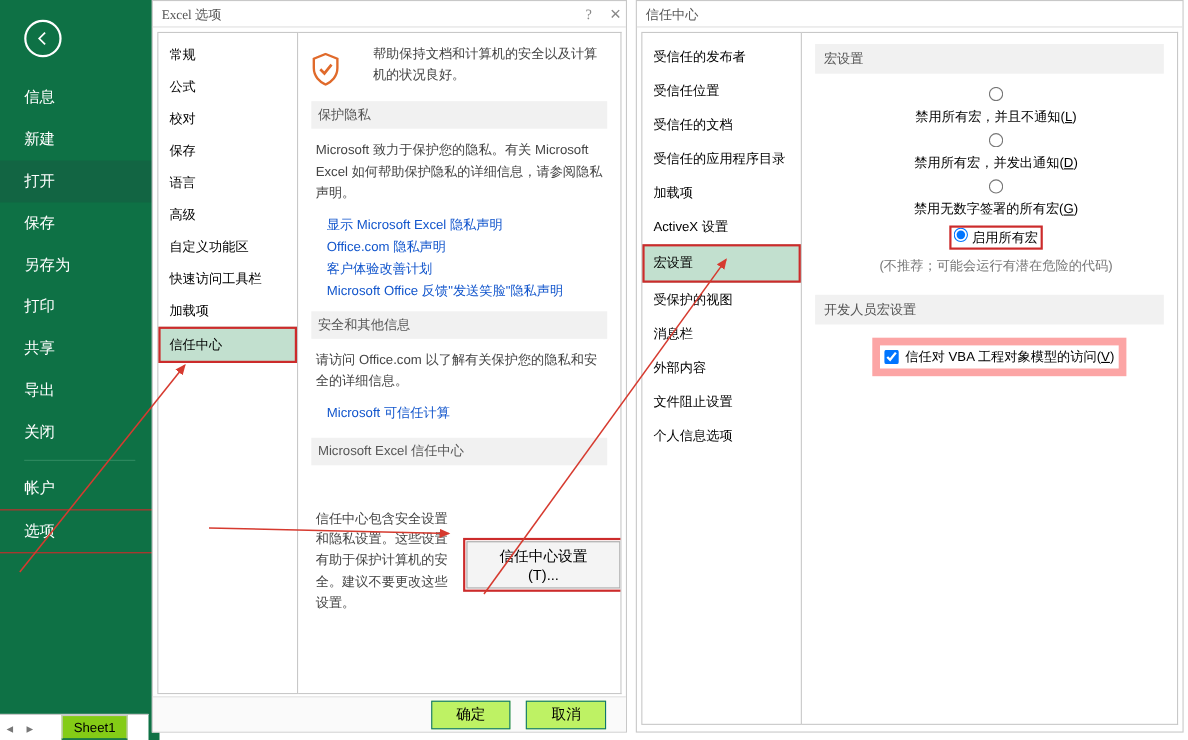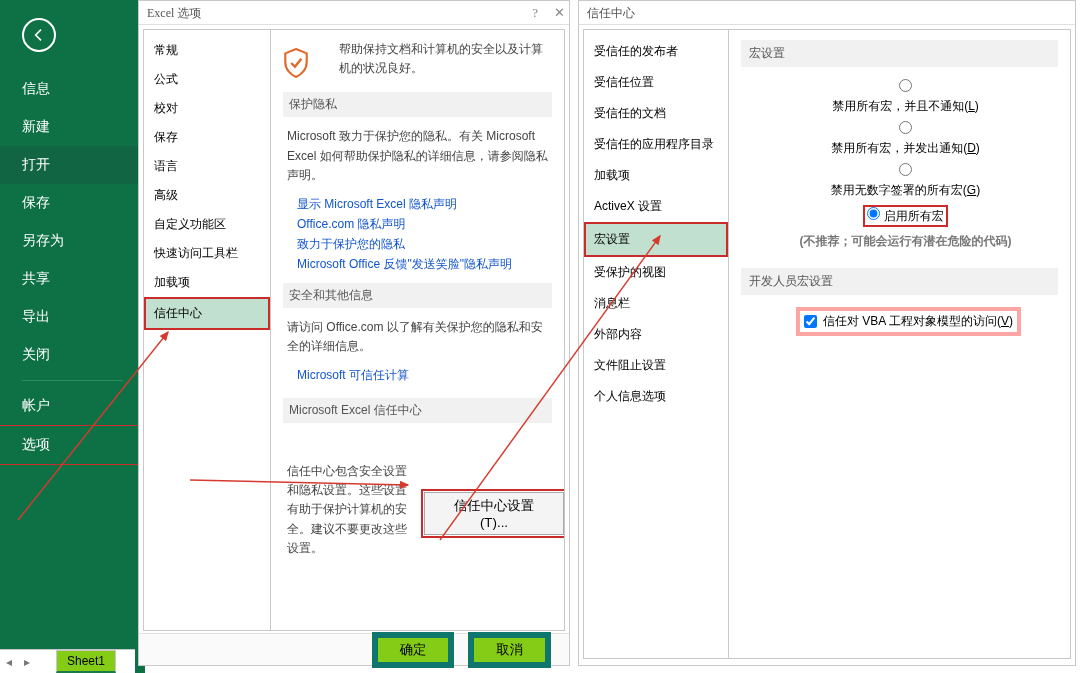--- a/index.html
+++ b/index.html
@@ -153,22 +153,22 @@
   .dlg-buttons {
     position: absolute;
     left: 0; bottom: 0; right: 0;
     height: 32px;
     border-top: 1px solid #e0e0e0;
     display: flex; justify-content: flex-end; align-items: center;
     gap: 14px; padding-right: 18px;
     background: #fafafa;
   }
   .dlg-btn {
-    border: 6px solid #0f766e;
-    background: #84cc16;
+    border: 1px solid #0f766e;
+    background: #bef264;
     padding: 3px 22px;
   }
 
   
   .dlg-right {
     position: absolute;
     left: 578px; top: 0;
     width: 498px; height: 666px;
     background: #fff;
     border: 1px solid #c8c8c8;
@@ -209,23 +209,23 @@
     display: flex; align-items: center; gap: 6px;
     margin: 6px 0 6px 12px;
     flex-direction: column;
   }
   .radio-row input, .check-row input { margin: 0; }
   .enable-all-box {
     border: 2px solid #cc2b2b;
     display: inline-block;
     padding: 0 2px;
   }
-  .enable-trail { color: #777; margin-left: 0; font-weight: bold; }
+  .enable-trail { color: #777; margin-left: 0; }
   .vba-box {
-    border: 4px solid #fca5a5;
+    border: 7px solid #fca5a5;
     display: inline-flex;
     padding: 2px 4px;
     align-items: center; gap: 6px;
     margin-left: 6px;
   }
 
   .underline-key { text-decoration: underline; }
 
   
   .arrows {
@@ -242,20 +242,21 @@
   <div class="back-circle">
     <svg viewBox="0 0 24 24" width="16" height="16">
         <path d="M15 4 L7 12 L15 20" stroke="#fff" stroke-width="2.4" fill="none"></path>
       </svg>
   </div>
   <div class="green-item">信息</div>
   <div class="green-item">新建</div>
   <div class="green-item selected">打开</div>
   <div class="green-item">保存</div>
   <div class="green-item">另存为</div>
+  <div class="green-item">打印</div>
   <div class="green-item">共享</div>
   <div class="green-item">导出</div>
   <div class="green-item">关闭</div>
   <div class="green-sep"></div>
   <div class="green-item">帐户</div>
   <div class="green-item options">选项</div>
 </div>
 
 <div class="sheet-tabs">
   <span class="sheet-nav">◂</span>
@@ -292,21 +293,21 @@
               <path d="M7.5 14 L11 17.5 L17 10" stroke="#e06a2b" stroke-width="2.3" fill="none"></path>
             </svg>
         </div>
         <div class="opt-text">帮助保持文档和计算机的安全以及计算机的状况良好。</div>
       </div>
       <div class="section-head">保护隐私</div>
       <div class="opt-text">Microsoft 致力于保护您的隐私。有关 Microsoft Excel 如何帮助保护隐私的详细信息，请参阅隐私声明。</div>
       <div style="height:8px"></div>
       <a class="opt-link">显示 Microsoft Excel 隐私声明</a>
       <a class="opt-link">Office.com 隐私声明</a>
-      <a class="opt-link">致力于保护您的隐私</a>
+      <a class="opt-link">客户体验改善计划</a>
       <a class="opt-link">Microsoft Office 反馈"发送笑脸"隐私声明</a>
       <div class="section-head">安全和其他信息</div>
       <div class="opt-text">请访问 Office.com 以了解有关保护您的隐私和安全的详细信息。</div>
       <div style="height:8px"></div>
       <a class="opt-link">Microsoft 可信任计算</a>
       <div class="section-head" style="margin-top:14px">Microsoft Excel 信任中心</div>
       <div class="lower-text">信任中心包含安全设置和隐私设置。这些设置有助于保护计算机的安全。建议不要更改这些设置。</div>
       <button class="trust-btn">信任中心设置(T)...</button>
     </div>
   </div>

